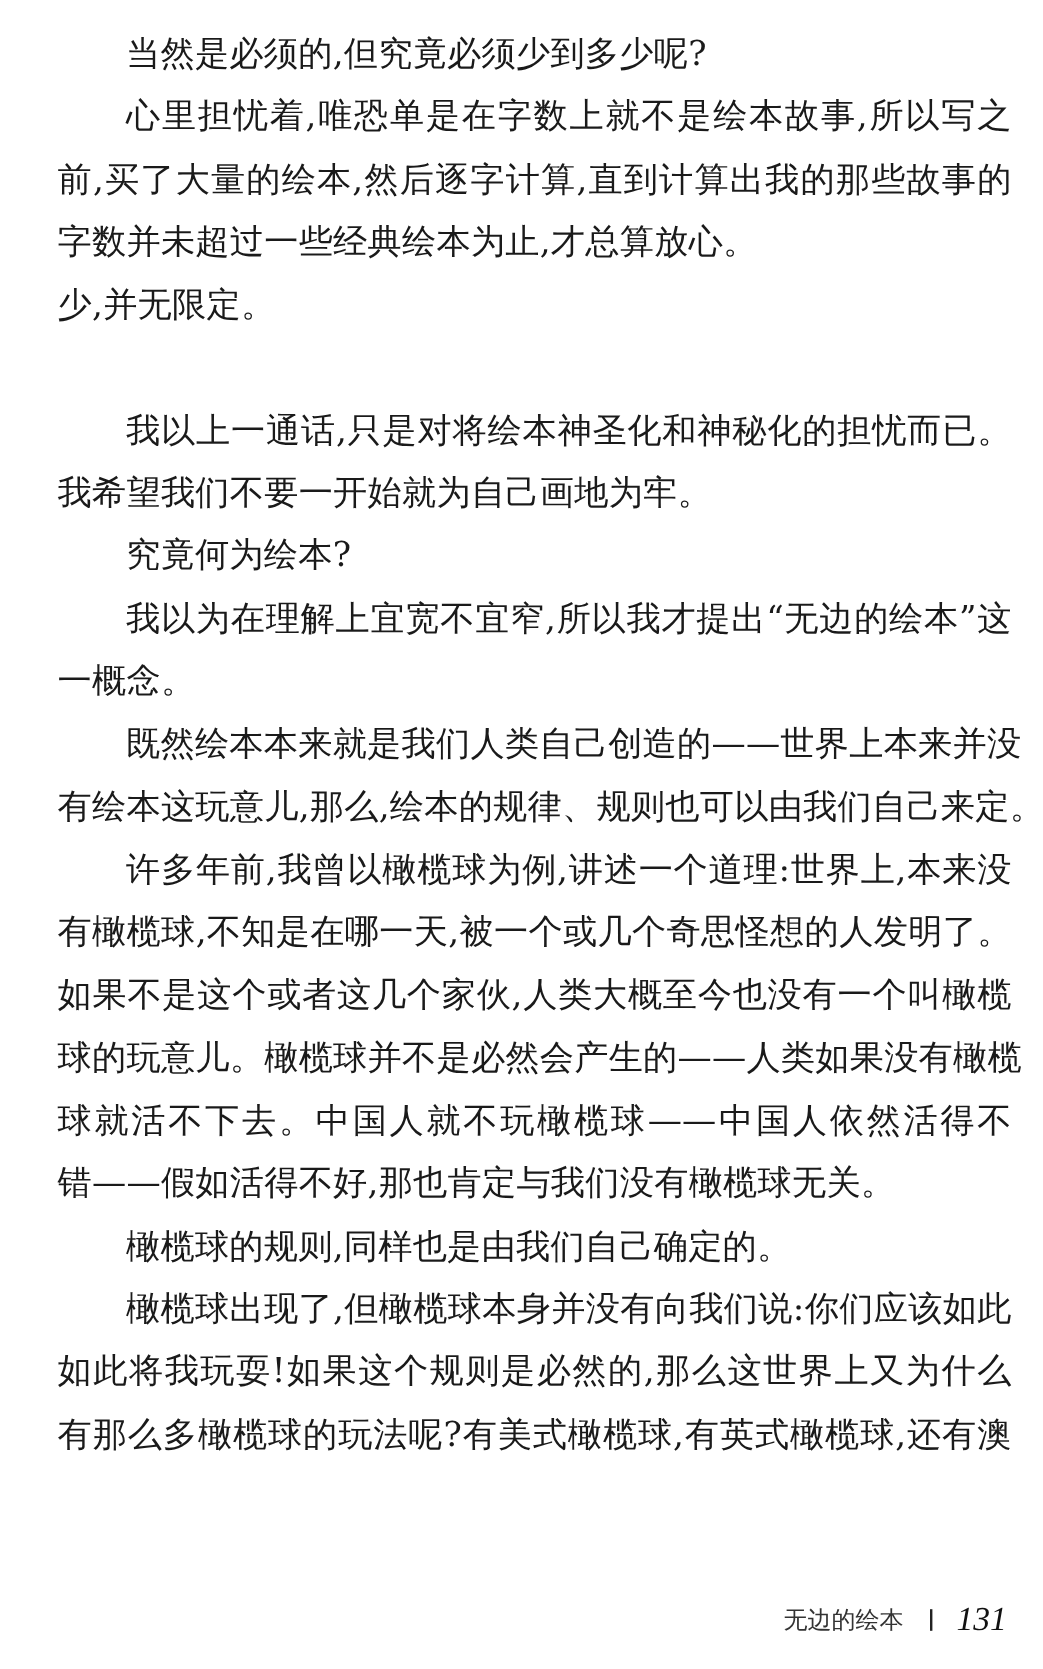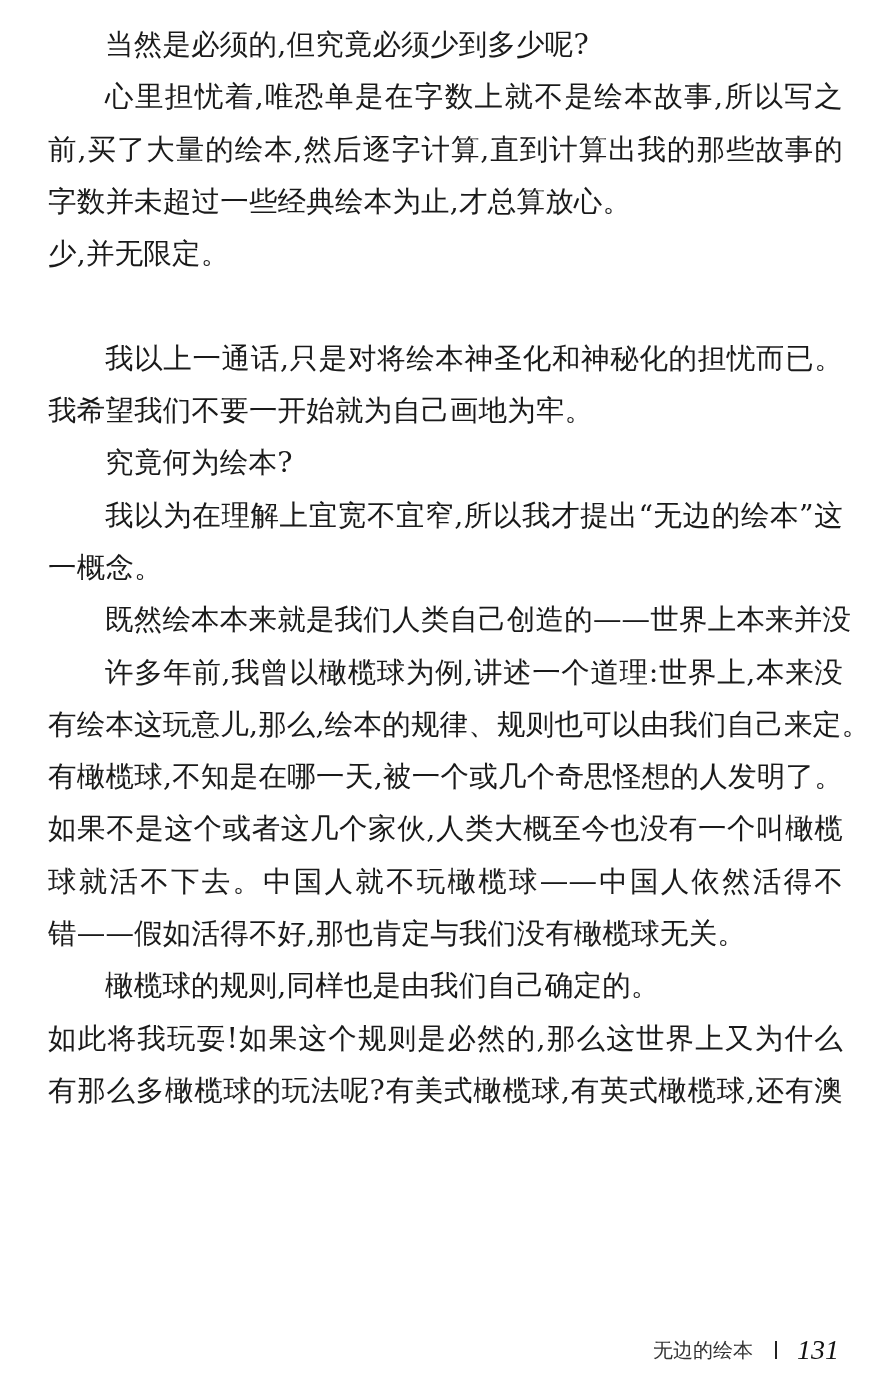--- a/index.html
+++ b/index.html
@@ -45,27 +45,29 @@
     <div class="line justify">前,买了大量的绘本,然后逐字计算,直到计算出我的那些故事的</div>
     <div class="line">字数并未超过一些经典绘本为止,才总算放心。</div>
     <div class="line">少,并无限定。</div>
     <div class="blank"></div>
     <div class="line indent justify">我以上一通话,只是对将绘本神圣化和神秘化的担忧而已。</div>
     <div class="line">我希望我们不要一开始就为自己画地为牢。</div>
     <div class="line indent">究竟何为绘本?</div>
     <div class="line indent justify">我以为在理解上宜宽不宜窄,所以我才提出“无边的绘本”这</div>
     <div class="line">一概念。</div>
     <div class="line indent justify">既然绘本本来就是我们人类自己创造的——世界上本来并没</div>
+    <div class="line justify">有绘本这玩意儿,那么,绘本的规律、规则也可以由我们自己来定。</div>
     <div class="line indent justify">许多年前,我曾以橄榄球为例,讲述一个道理:世界上,本来没</div>
-    <div class="line justify">有绘本这玩意儿,那么,绘本的规律、规则也可以由我们自己来定。</div>
     <div class="line justify">有橄榄球,不知是在哪一天,被一个或几个奇思怪想的人发明了。</div>
     <div class="line justify">如果不是这个或者这几个家伙,人类大概至今也没有一个叫橄榄</div>
+    <div class="line justify">球的玩意儿。橄榄球并不是必然会产生的——人类如果没有橄榄</div>
     <div class="line justify">球就活不下去。中国人就不玩橄榄球——中国人依然活得不</div>
     <div class="line">错——假如活得不好,那也肯定与我们没有橄榄球无关。</div>
     <div class="line indent">橄榄球的规则,同样也是由我们自己确定的。</div>
+    <div class="line indent justify">橄榄球出现了,但橄榄球本身并没有向我们说:你们应该如此</div>
     <div class="line justify">如此将我玩耍!如果这个规则是必然的,那么这世界上又为什么</div>
     <div class="line justify">有那么多橄榄球的玩法呢?有美式橄榄球,有英式橄榄球,还有澳</div>
   </div>
 
 <div class="footer">
   <span class="footer-title">无边的绘本</span>
   <span class="footer-sep"></span>
   <span class="footer-page">131</span>
 </div>
 

